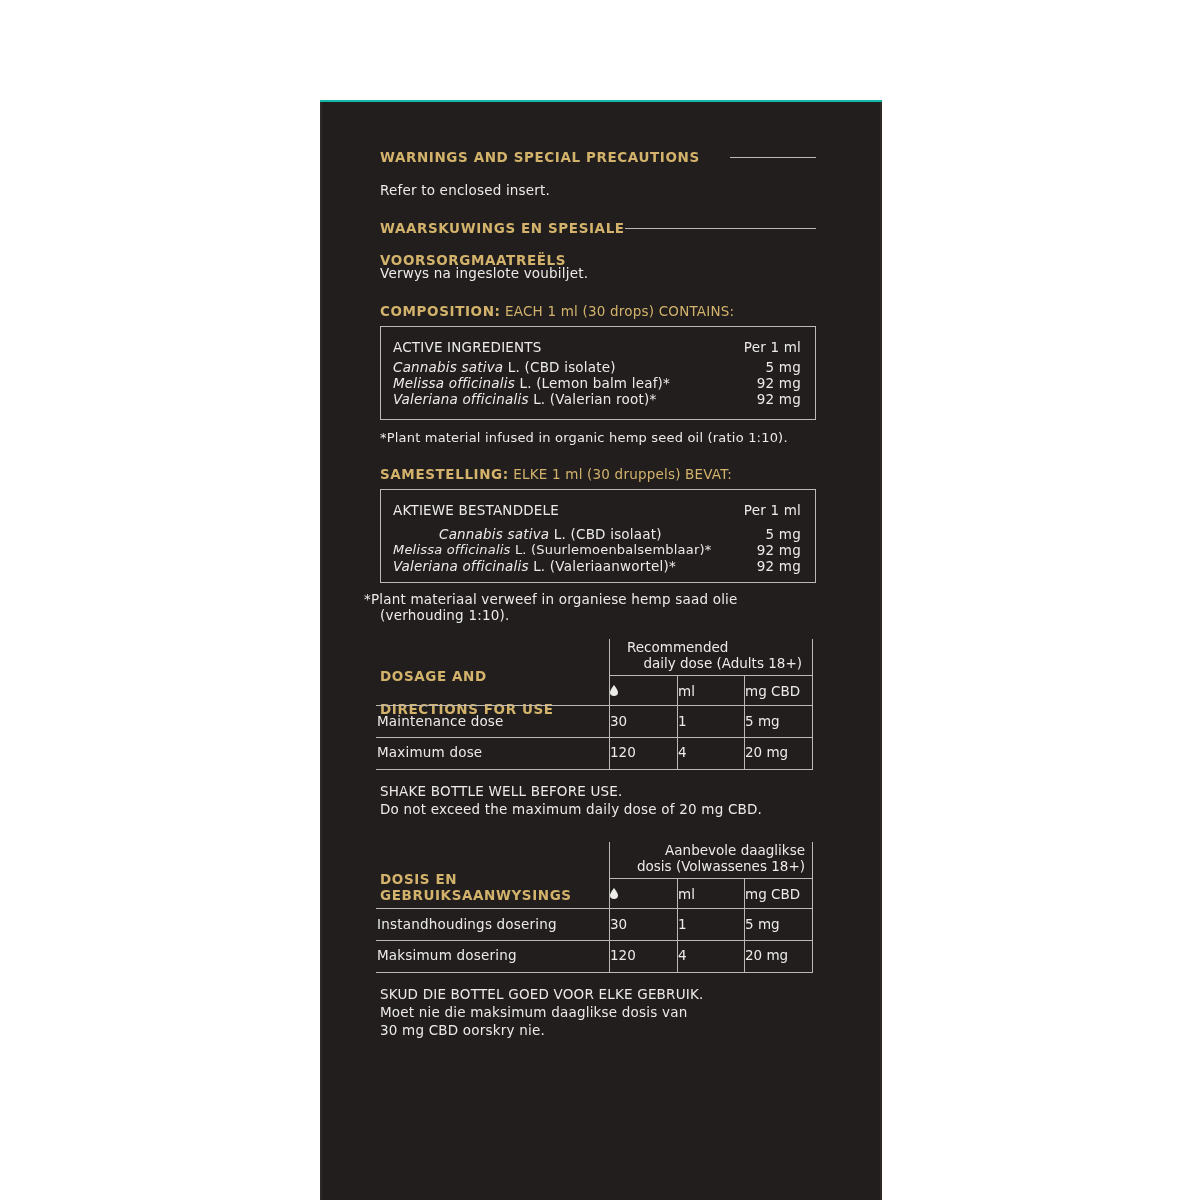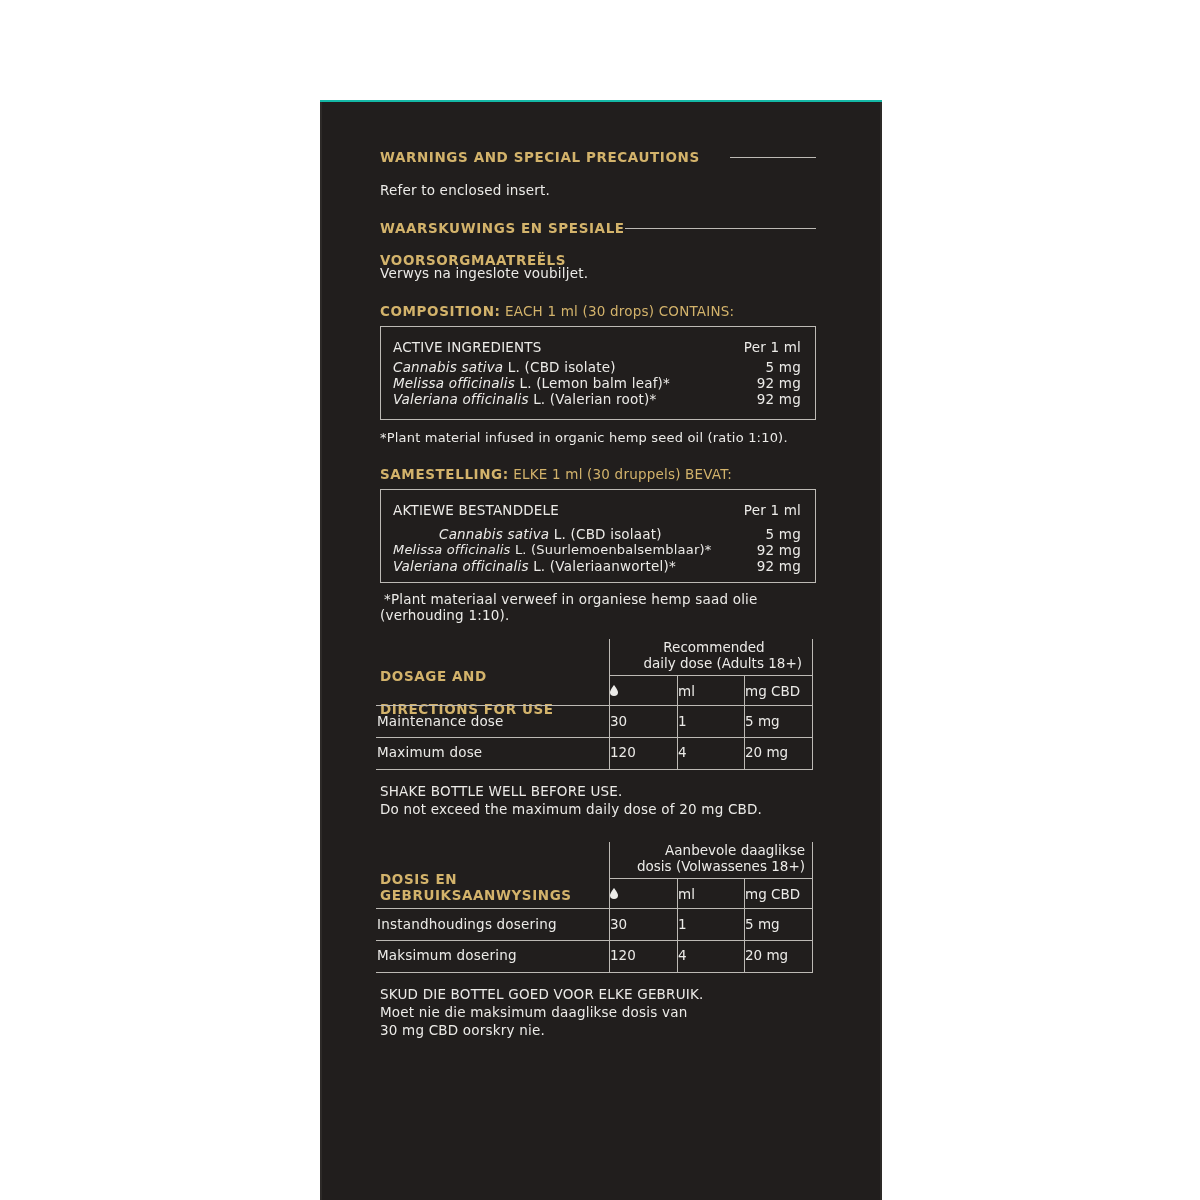--- a/index.html
+++ b/index.html
@@ -61,27 +61,27 @@
   <div class="frame" style="left:60px; top:387px; width:436px; height:94px;">
     <div class="abs t" style="left:12px; top:12px;">AKTIEWE BESTANDDELE</div>
     <div class="abs t r" style="right:14px; top:12px;">Per 1 ml</div>
     <div class="abs t" style="left:12px; top:36px;margin-left:46px;"><span class="it">Cannabis sativa</span><span> L. (CBD isolaat)</span></div>
     <div class="abs t r" style="right:14px; top:36px;">5 mg</div>
     <div class="abs t" style="left:12px; top:52px; font-size:13px;text-align:center;"><span class="it">Melissa officinalis</span><span> L. (Suurlemoenbalsemblaar)*</span></div>
     <div class="abs t r" style="right:14px; top:52px;">92 mg</div>
     <div class="abs t" style="left:12px; top:68px;"><span class="it">Valeriana officinalis</span><span> L. (Valeriaanwortel)*</span></div>
     <div class="abs t r" style="right:14px; top:68px;">92 mg</div>
   </div>
-  <div class="abs t" style="left:64px; top:489px;">*Plant materiaal verweef in organiese hemp saad olie</div>
+  <div class="abs t" style="left:44px; top:489px;">*Plant materiaal verweef in organiese hemp saad olie</div>
   <div class="abs t" style="left:60px; top:505px;">(verhouding 1:10).</div>
 
   <div>
     <div class="abs h gold" style="left:60px; top:566px;">DOSAGE AND</div>
     <div class="abs h gold" style="left:60px; top:599px;">DIRECTIONS FOR USE</div>
-    <div class="cell" style="left:298px; top:537px; width:192px; text-align:center;">Recommended</div>
+    <div class="cell" style="left:307px; top:537px; width:192px; text-align:left;">Recommended</div>
     <div class="cell" style="left:290px; top:553px; width:192px; text-align:right;">daily dose (Adults 18+)</div>
 
     <div class="vl" style="left:289px; top:537px; height:131px;"></div>
     <div class="vl" style="left:357px; top:573px; height:95px;"></div>
     <div class="vl" style="left:424px; top:573px; height:95px;"></div>
     <div class="vl" style="left:492px; top:537px; height:131px;"></div>
 
     <div class="hl" style="left:289px; top:573px; width:204px;"></div>
     <div class="hl" style="left:56px; top:603px; width:437px;"></div>
     <div class="hl" style="left:56px; top:635px; width:437px;"></div>

